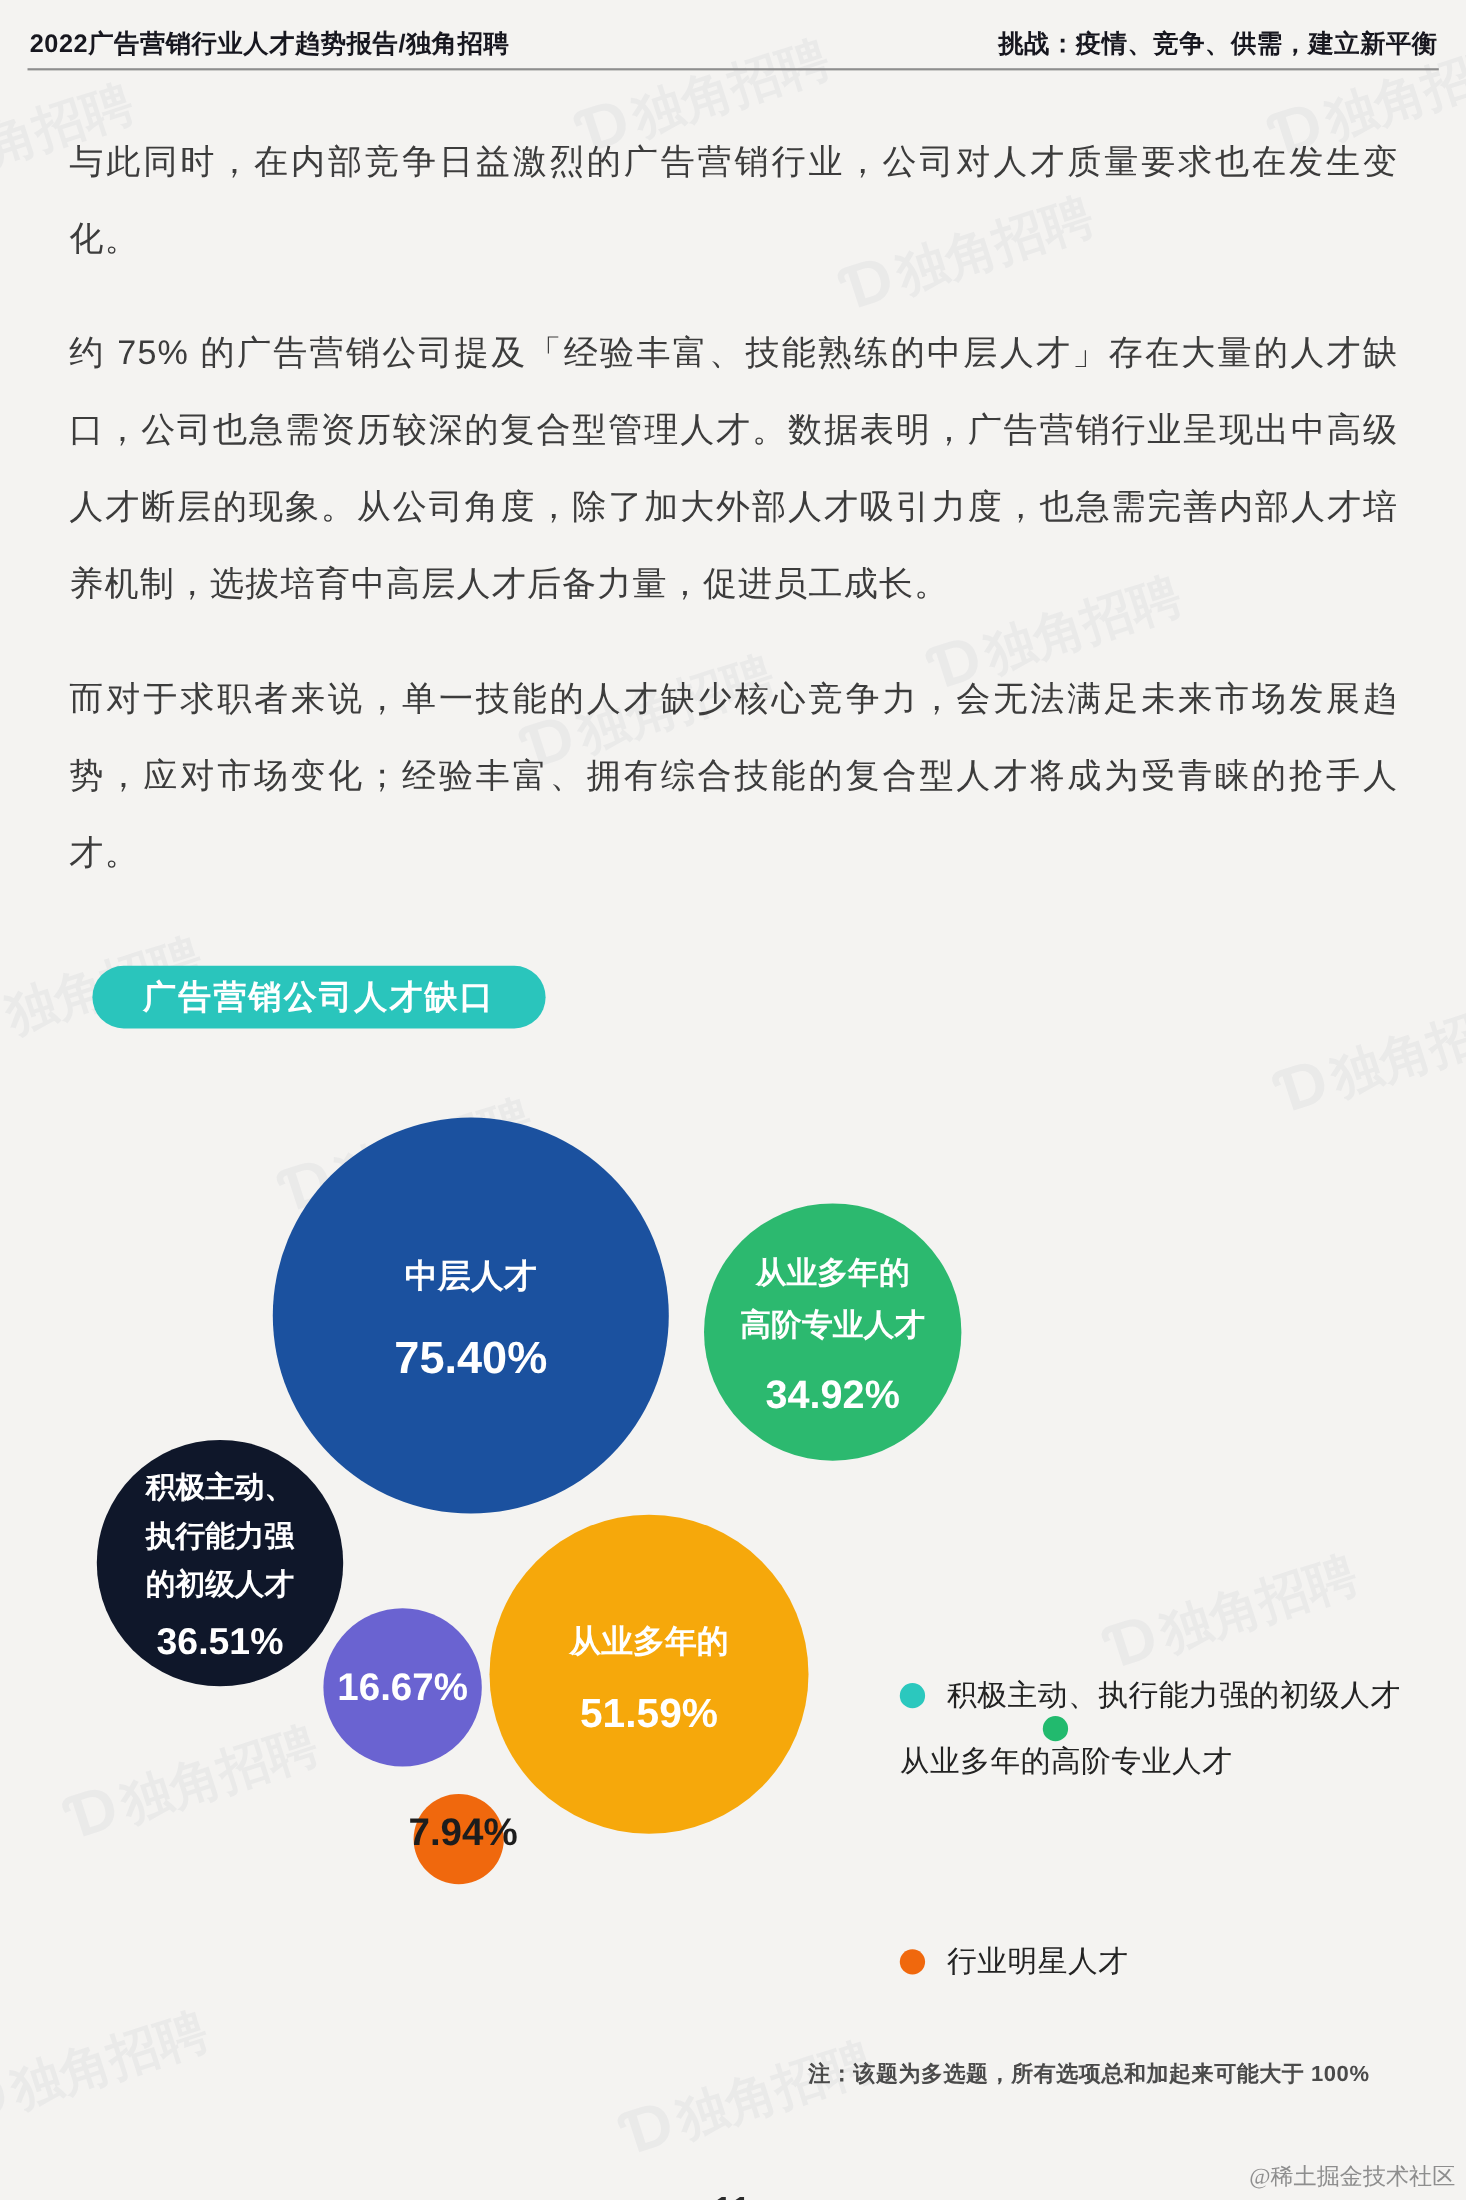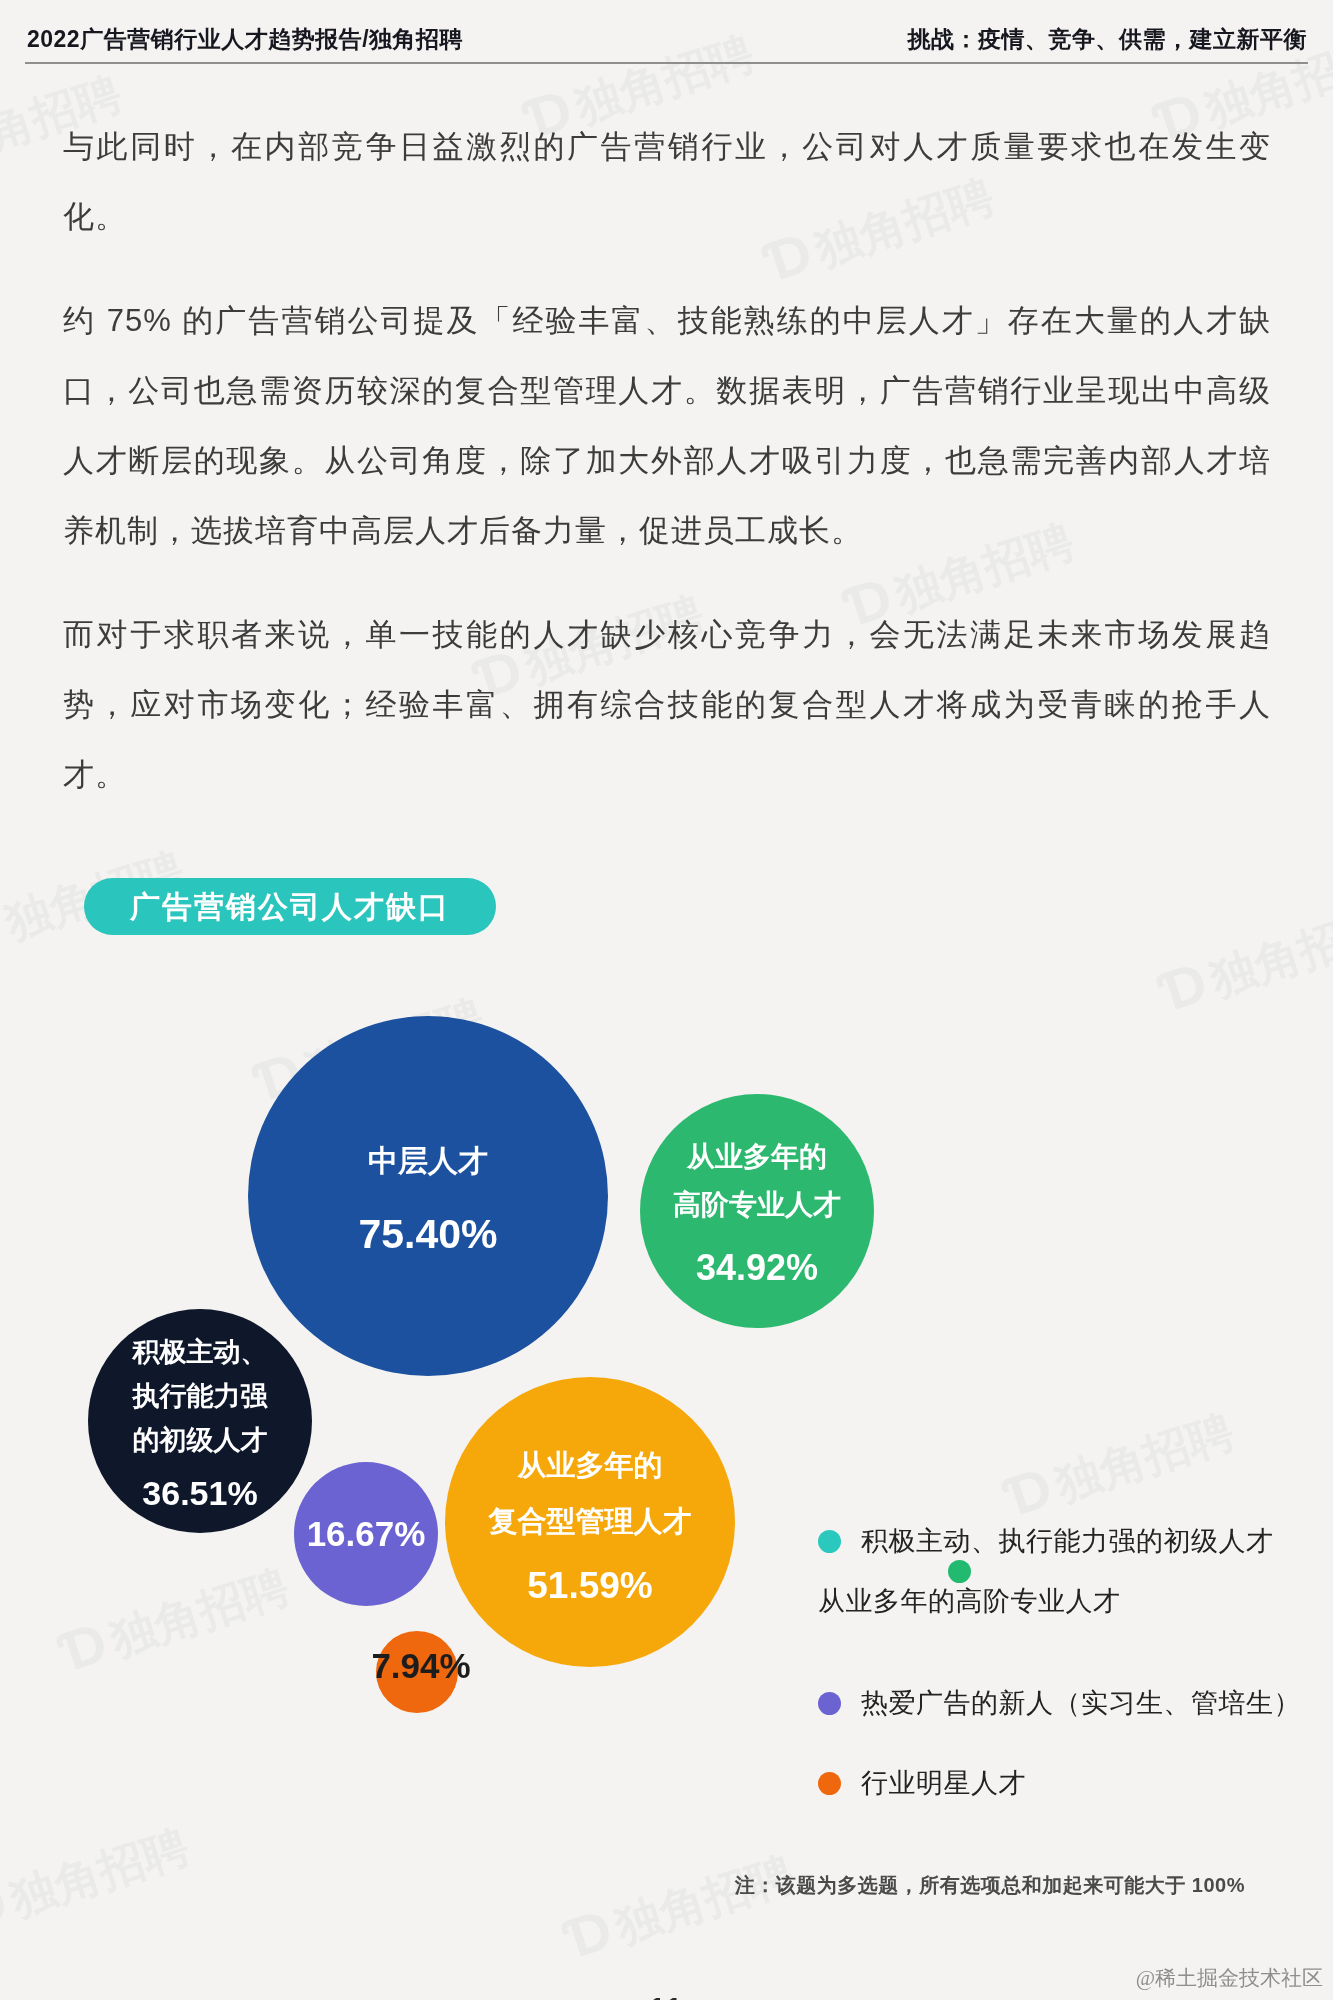--- a/index.html
+++ b/index.html
@@ -116,39 +116,34 @@
     <div class="b-line">的初级人才</div>
     <div class="b-pct">36.51%</div>
   </div>
 
   <div class="bubble b-purple">
     <div class="b-pct">16.67%</div>
   </div>
 
   <div class="bubble b-yellow">
     <div class="b-line">从业多年的</div>
-    <div class="b-line">复合型管理人才</div>
     <div class="b-pct">51.59%</div>
   </div>
 
   <div class="bubble b-orange"></div>
   <div class="orange-pct">7.94%</div>
 
   <div class="lg-row r3">
     <span class="lg-dot d3"></span>
     <span class="lg-label">积极主动、执行能力强的初级人才</span>
   </div>
   <div class="lg-row r4">
     <span class="lg-dot d4"></span>
     <span class="lg-label">从业多年的高阶专业人才</span>
   </div>
-  <div class="lg-row r5">
-    <span class="lg-dot d5"></span>
-    <span class="lg-label">热爱广告的新人（实习生、管培生）</span>
-  </div>
   <div class="lg-row r6">
     <span class="lg-dot d6"></span>
     <span class="lg-label">行业明星人才</span>
   </div>
 
   <div class="chart-note">注：该题为多选题，所有选项总和加起来可能大于 100%</div>
   <div class="page-num">- 11 -</div>
   <div class="credit">@稀土掘金技术社区</div>
 
 </div>

